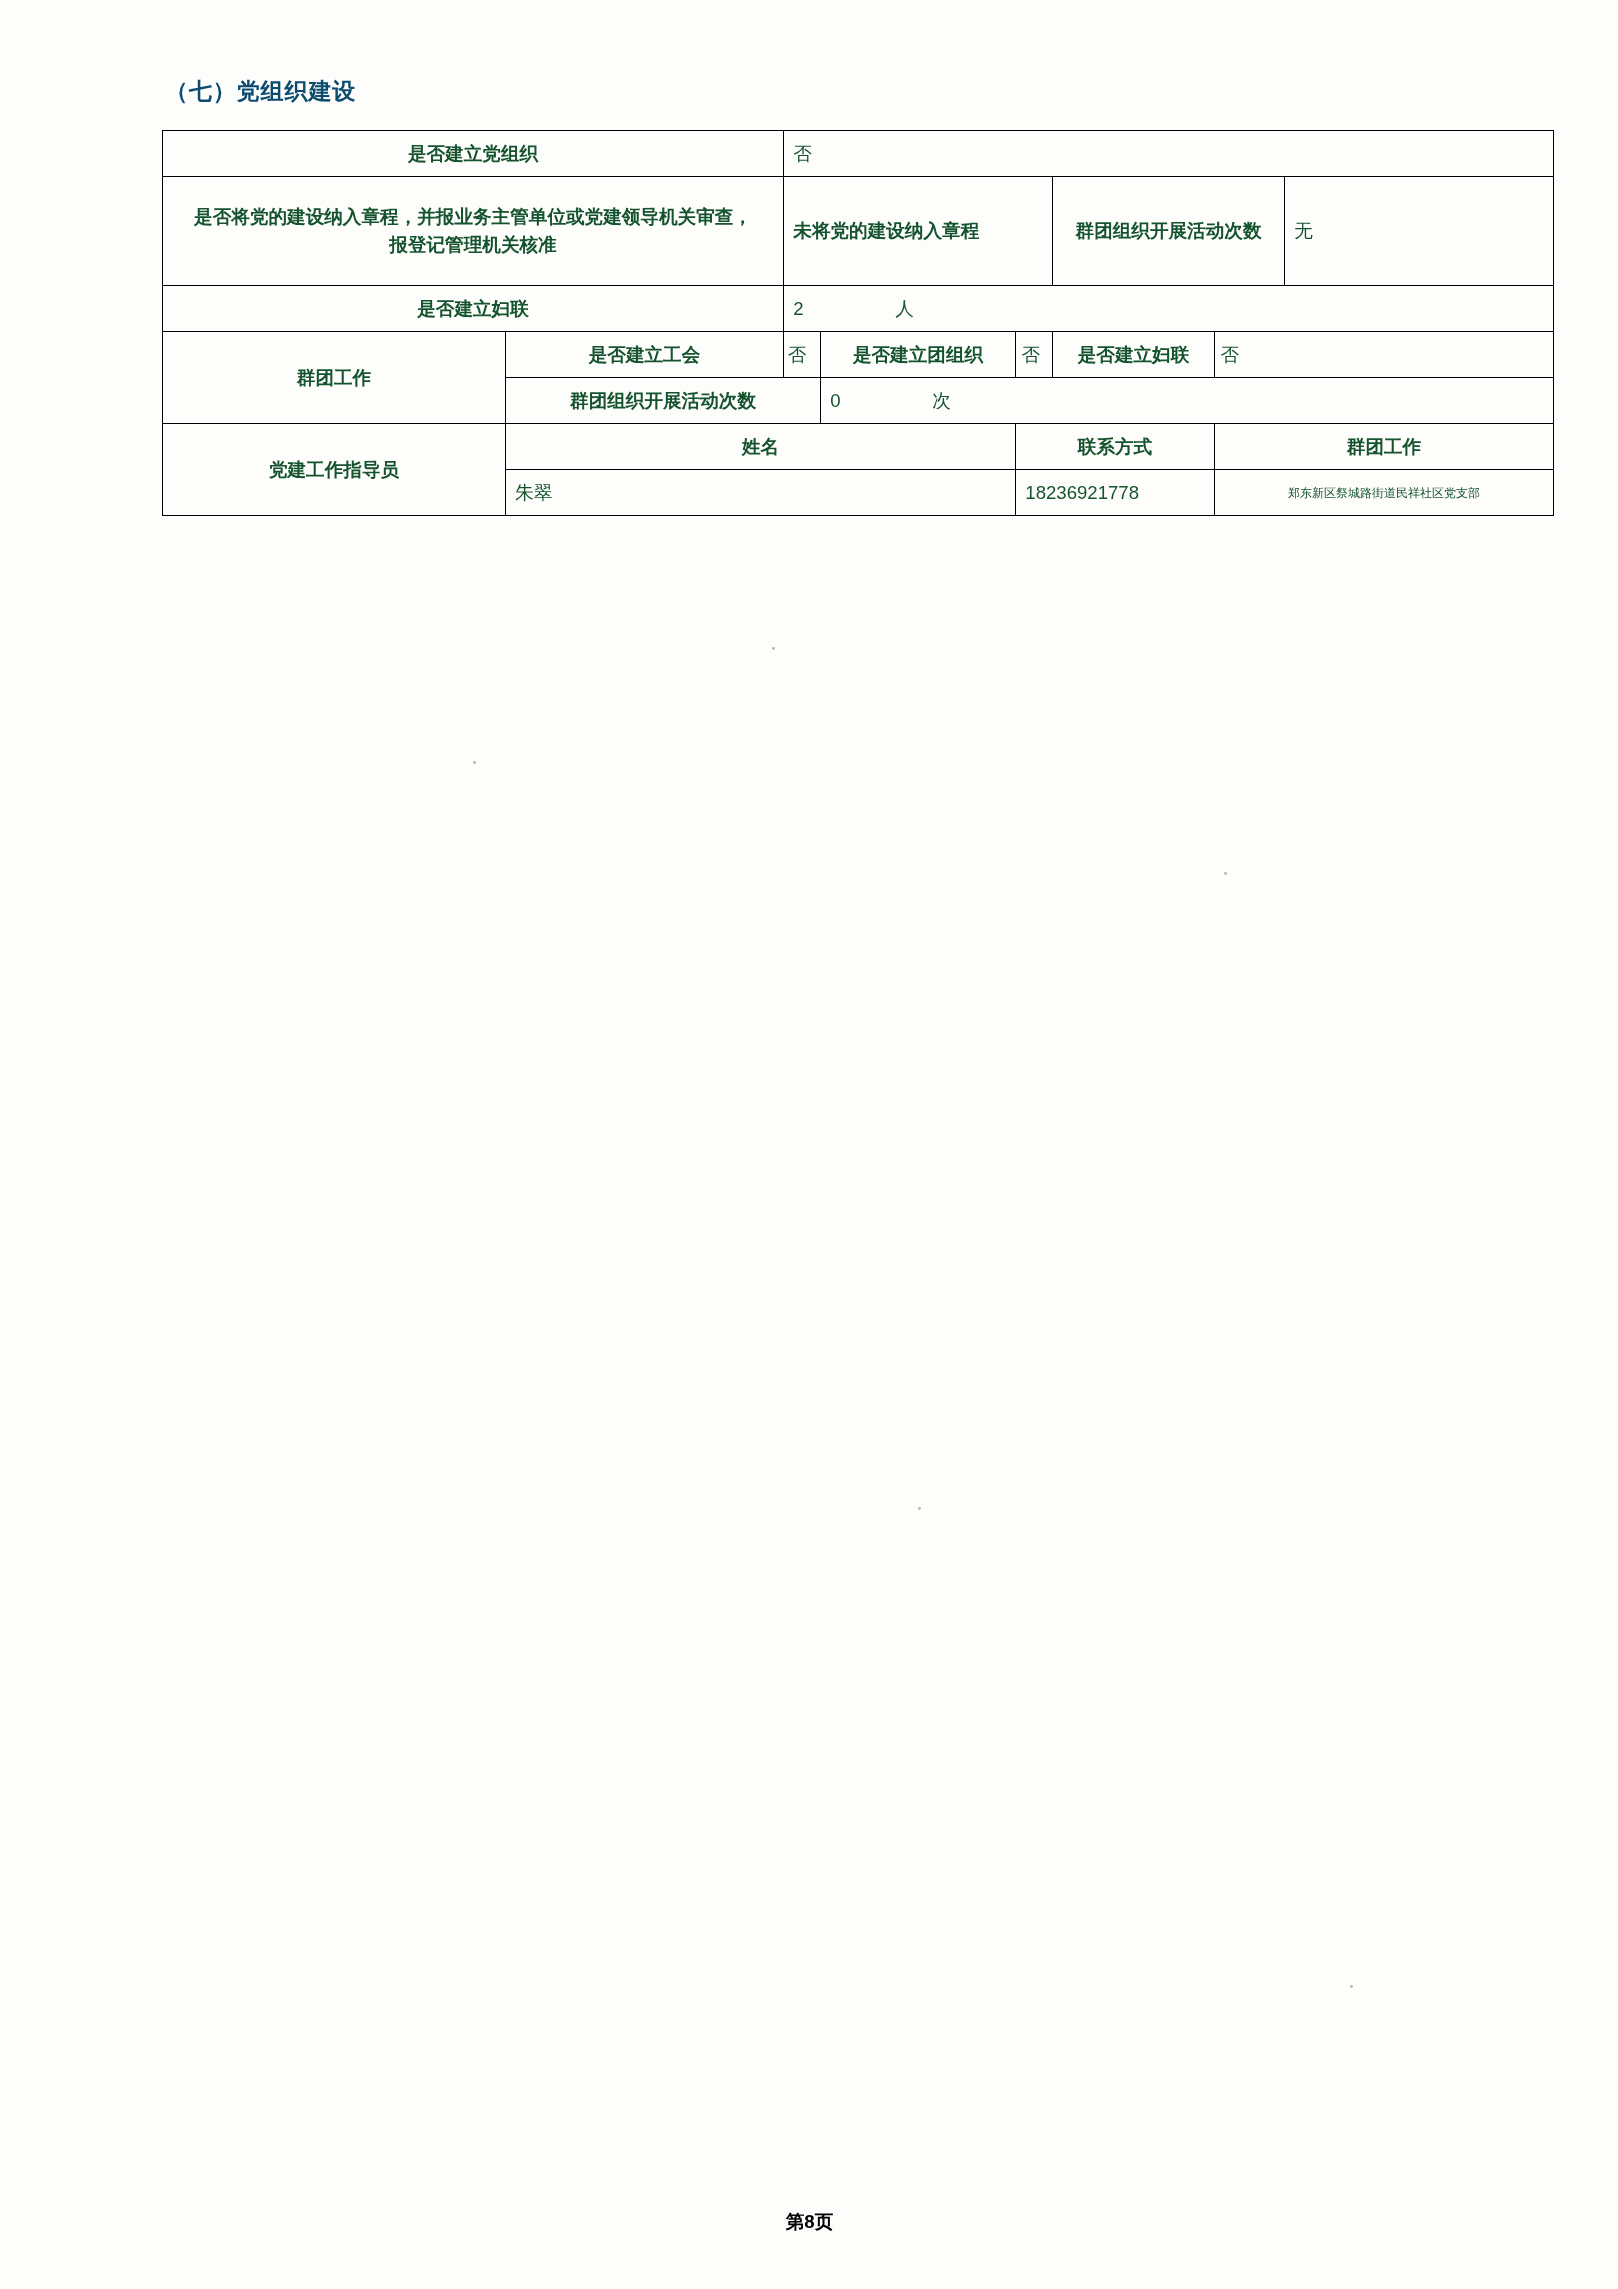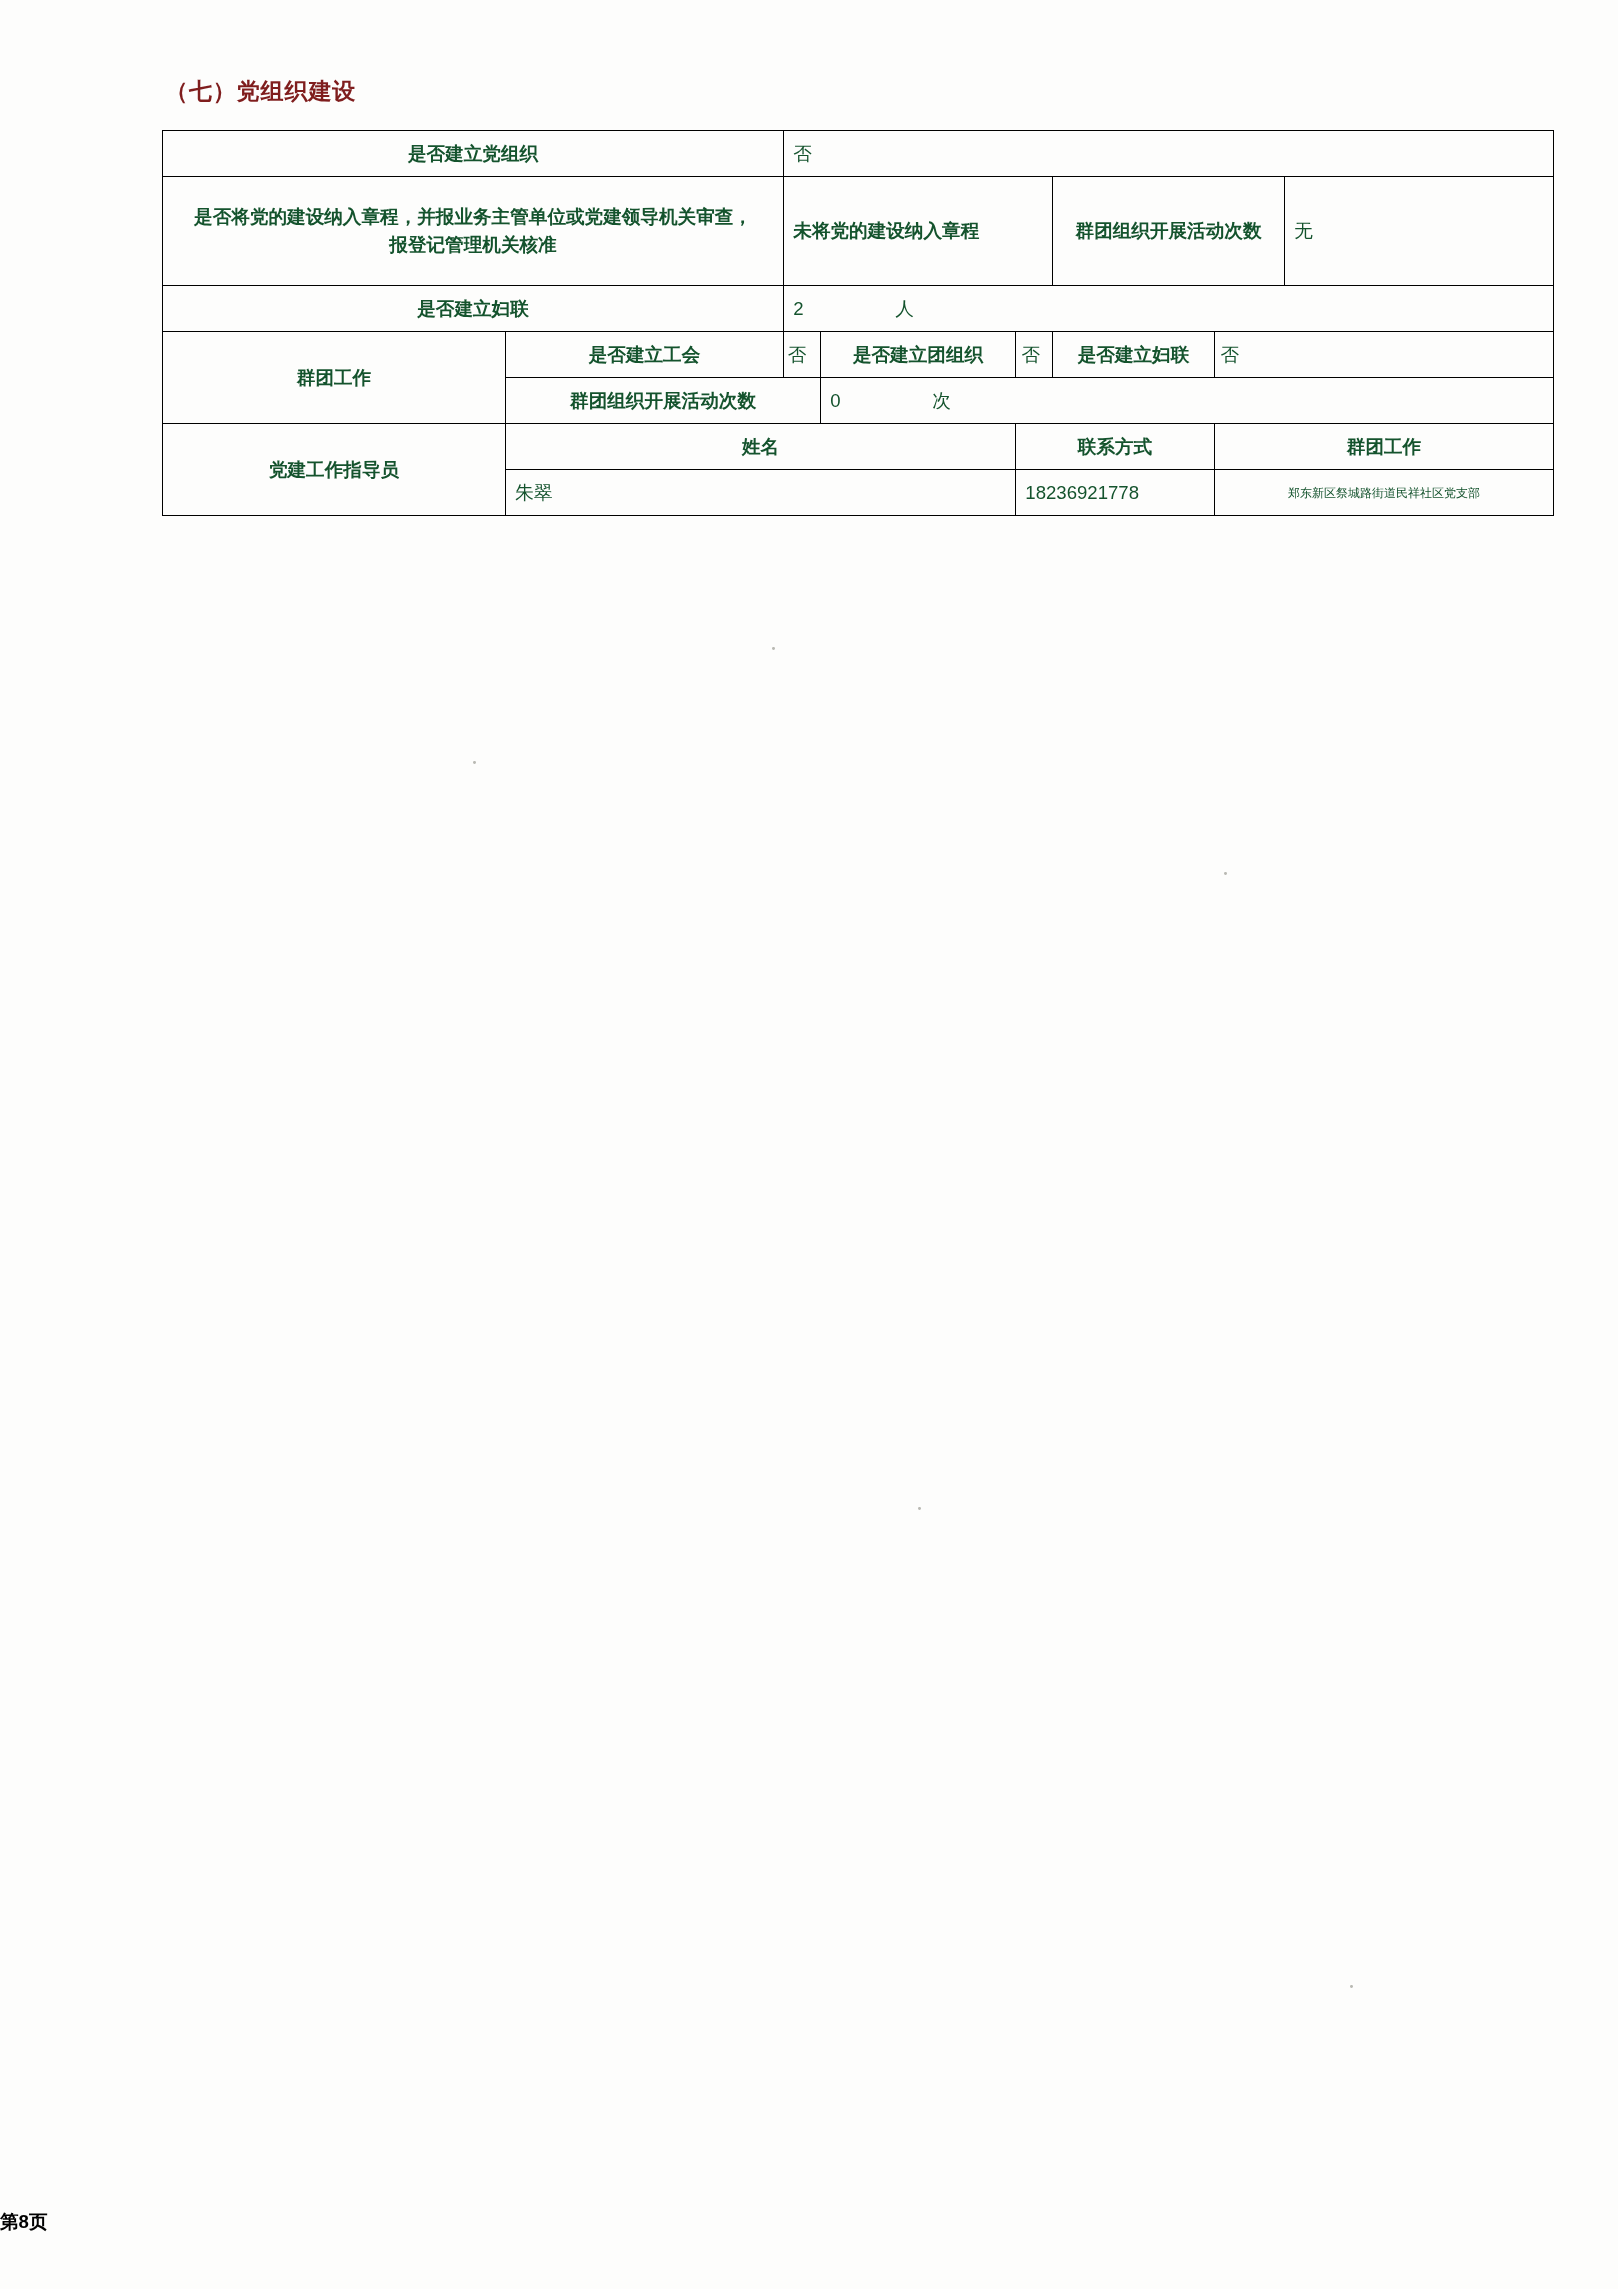--- a/index.html
+++ b/index.html
@@ -21,21 +21,21 @@
     height: 2289px;
     background: #fdfdfc;
   }
   .section-title {
     position: absolute;
     left: 165px;
     top: 76px;
     font-size: 23px;
     font-weight: bold;
     letter-spacing: 0.9px;
-    color: #7f1d1d;
+    color: #0c4a6e;
   }
   table.form {
     position: absolute;
     left: 162px;
     top: 130px;
     width: 1391px;
     border-collapse: collapse;
     table-layout: fixed;
   }
   table.form td {
@@ -51,21 +51,21 @@
   .b { font-weight: bold; }
   .h { height: 45px; }
   .h2 { height: 96px; }
   .pad-l { padding-left: 13px; }
   .unit-val { min-width: 102px; display: inline-block; }
   .footer {
     position: absolute;
     left: 0;
     top: 2209px;
     width: 1619px;
-    text-align: left;
+    text-align: center;
     font-size: 18.6px;
     font-weight: bold;
     color: #000;
   }
   .speck {
     position: absolute;
     width: 2.8px;
     height: 2.8px;
     background: #b9b9b3;
     border-radius: 50%;

